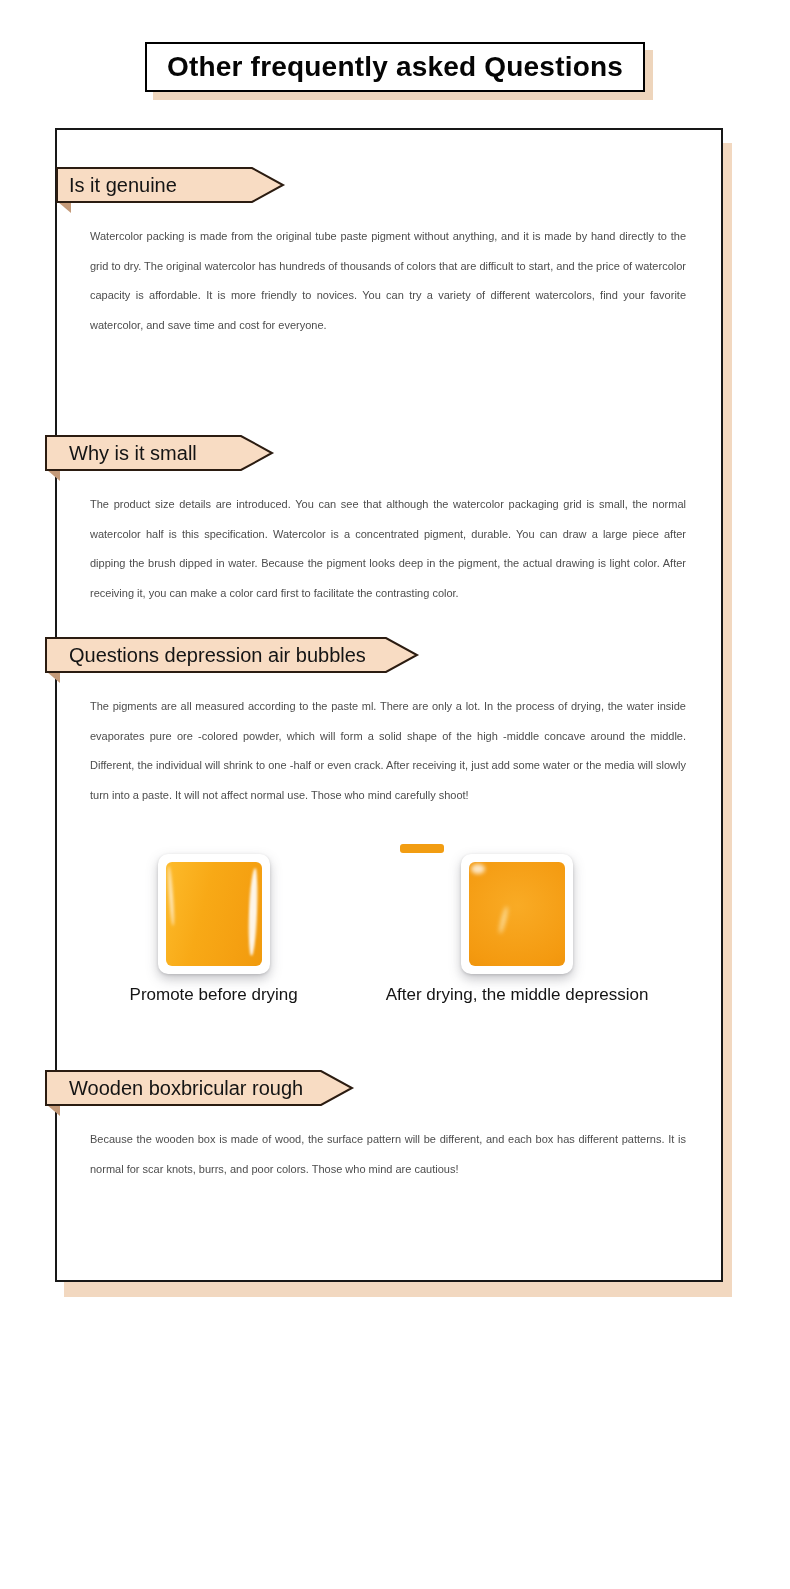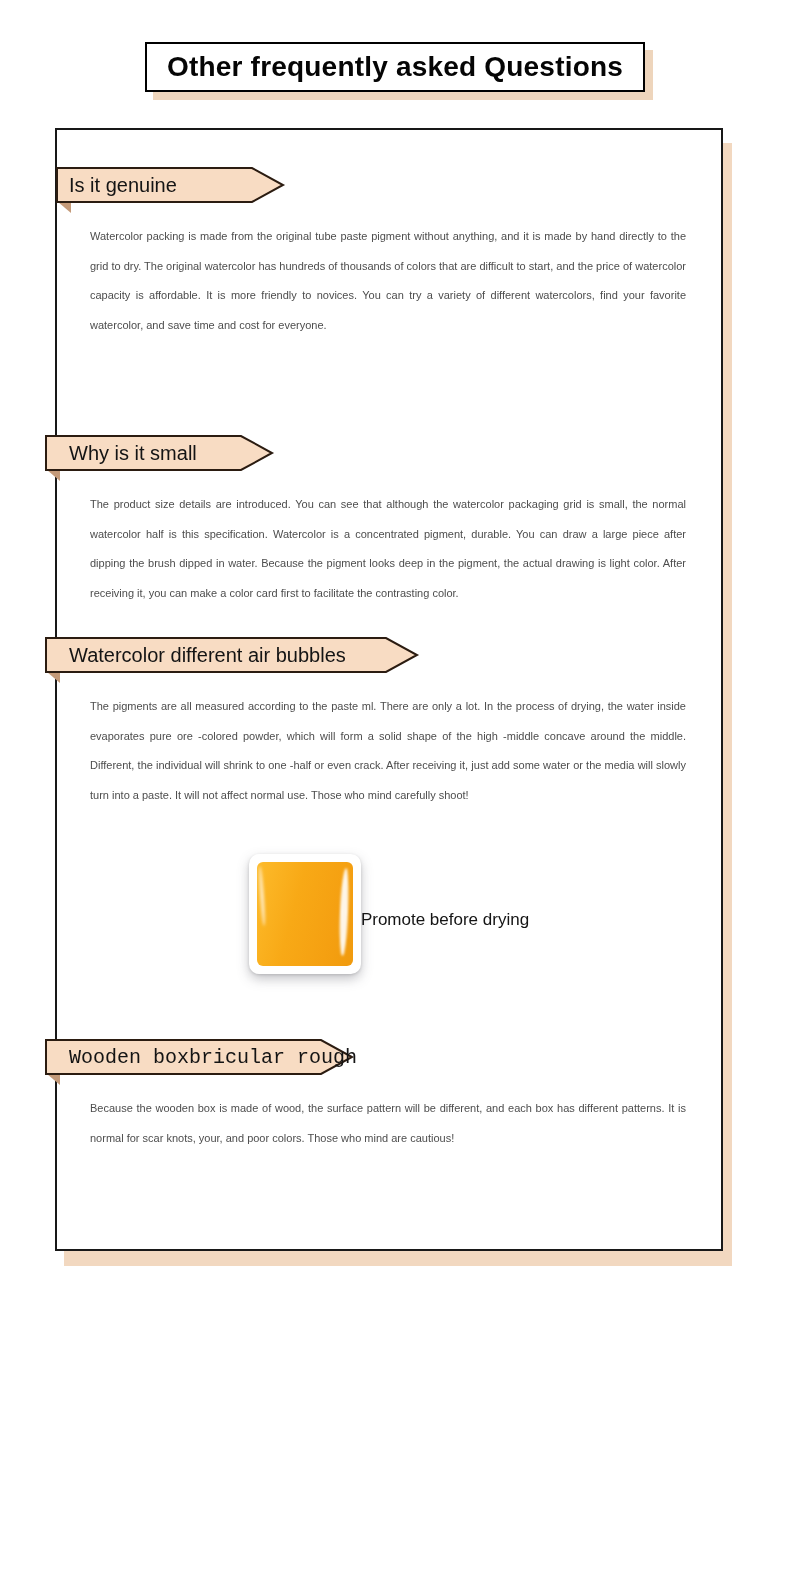--- a/index.html
+++ b/index.html
@@ -56,40 +56,41 @@
     height: 34px;
     display: flex;
     align-items: center;
     font-size: 20px;
     color: #141414;
     white-space: nowrap;
   }
   .ribbon-1 { margin-top: 36px; padding-left: 11px; }
   .ribbon-2 { margin-top: 94px; }
   .ribbon-3 { margin-top: 28px; }
-  .ribbon-4 { margin-top: 64px; font-family: Liberation Mono, monospace; }
+  .ribbon-4 { margin-top: 64px; }
 
   
   .section-body {
     margin: 8px 35px 0 33px;
     font-size: 11px;
     line-height: 29.5px;
     color: #4d4d4d;
     text-align: justify;
   }
 
   
   .figure-row {
     display: flex;
     justify-content: center;
     gap: 88px;
     margin-top: 44px;
   }
   .pan-figure {
     display: flex;
+    flex-direction: column;
     align-items: center;
     position: relative;
   }
   .pan {
     width: 112px;
     height: 120px;
     background: #ffffff;
     border-radius: 10px;
     box-shadow: 0 5px 12px rgba(90,90,100,0.35), 0 1px 3px rgba(0,0,0,0.15);
     display: flex;
@@ -200,38 +201,45 @@
     </div>
     <p class="section-body">The product size details are introduced. You can see that although the watercolor packaging grid is small, the normal watercolor half is this specification. Watercolor is a concentrated pigment, durable. You can draw a large piece after dipping the brush dipped in water. Because the pigment looks deep in the pigment, the actual drawing is light color. After receiving it, you can make a color card first to facilitate the contrasting color.</p>
   </div>
 
   <div>
     <div class="ribbon ribbon-3">
       <svg width="375" height="48" viewBox="0 0 375 48">
         <polygon points="2,36 15,36 15,47" fill="#c49a79"></polygon>
         <polygon points="1,2 341,2 372,19 341,36 1,36" fill="#f8dcc3" stroke="#2b1c11" stroke-width="2"></polygon>
       </svg>
-      <span class="ribbon-label">Watercolor different air bubbles</span>
+      <span class="ribbon-label">Questions depression air bubbles</span>
     </div>
     <p class="section-body">The pigments are all measured according to the paste ml. There are only a lot. In the process of drying, the water inside evaporates pure ore -colored powder, which will form a solid shape of the high -middle concave around the middle. Different, the individual will shrink to one -half or even crack. After receiving it, just add some water or the media will slowly turn into a paste. It will not affect normal use. Those who mind carefully shoot!</p>
 
     <div class="figure-row">
       <div class="pan-figure">
         <div class="pan">
           <div class="paint paint-before"></div>
         </div>
         <div class="pan-caption">Promote before drying</div>
       </div>
+      <div class="pan-figure">
+        <div class="pan-fragment"></div>
+        <div class="pan">
+          <div class="paint paint-after"></div>
+        </div>
+        <div class="pan-caption">After drying, the middle depression</div>
+      </div>
     </div>
   </div>
 
   <div>
     <div class="ribbon ribbon-4">
       <svg width="310" height="48" viewBox="0 0 310 48">
         <polygon points="2,36 15,36 15,47" fill="#c49a79"></polygon>
         <polygon points="1,2 276,2 307,19 276,36 1,36" fill="#f8dcc3" stroke="#2b1c11" stroke-width="2"></polygon>
       </svg>
       <span class="ribbon-label">Wooden boxbricular rough</span>
     </div>
-    <p class="section-body">Because the wooden box is made of wood, the surface pattern will be different, and each box has different patterns. It is normal for scar knots, your, and poor colors. Those who mind are cautious!</p>
+    <p class="section-body">Because the wooden box is made of wood, the surface pattern will be different, and each box has different patterns. It is normal for scar knots, burrs, and poor colors. Those who mind are cautious!</p>
   </div>
 
 </div>
 
 </body></html>

